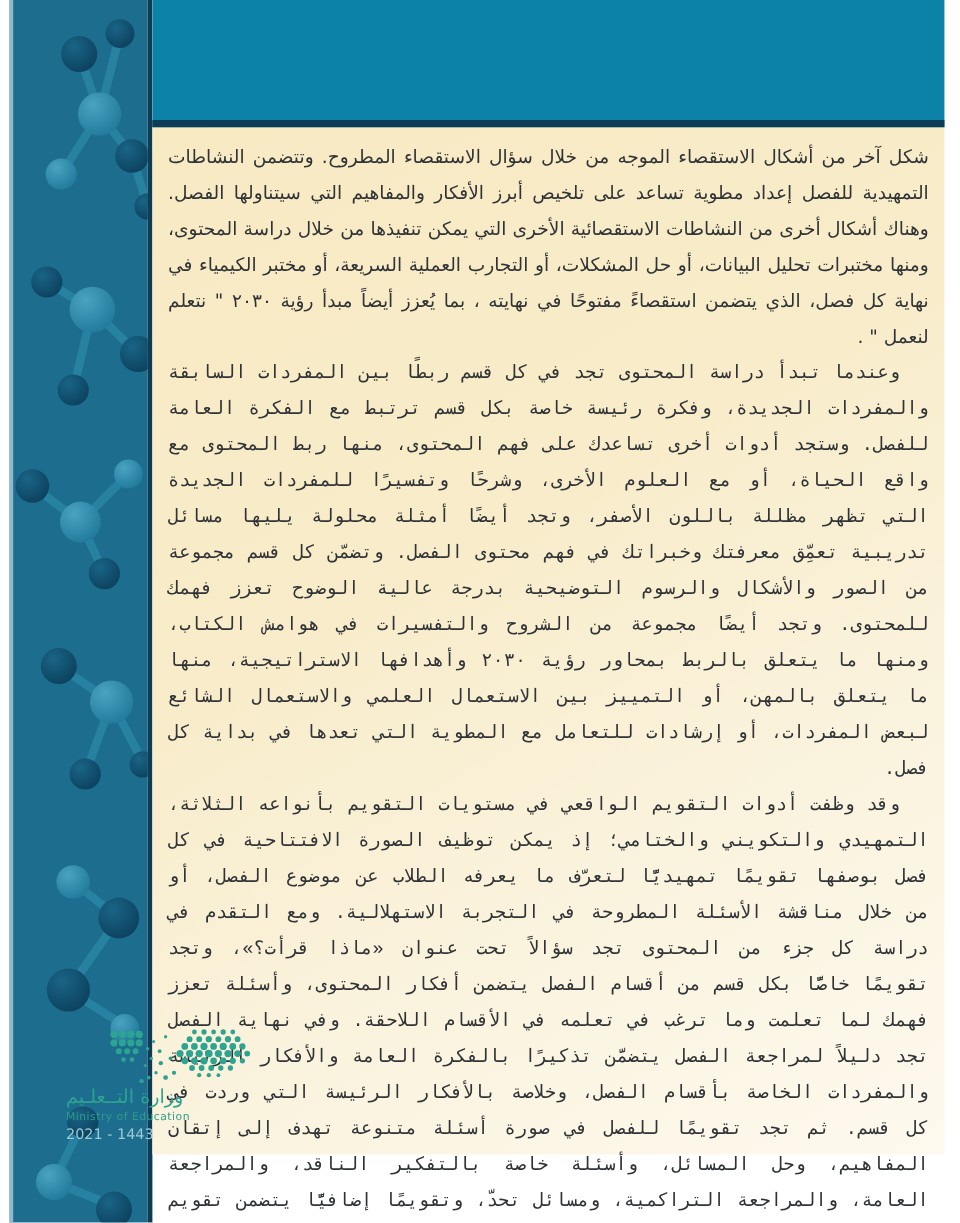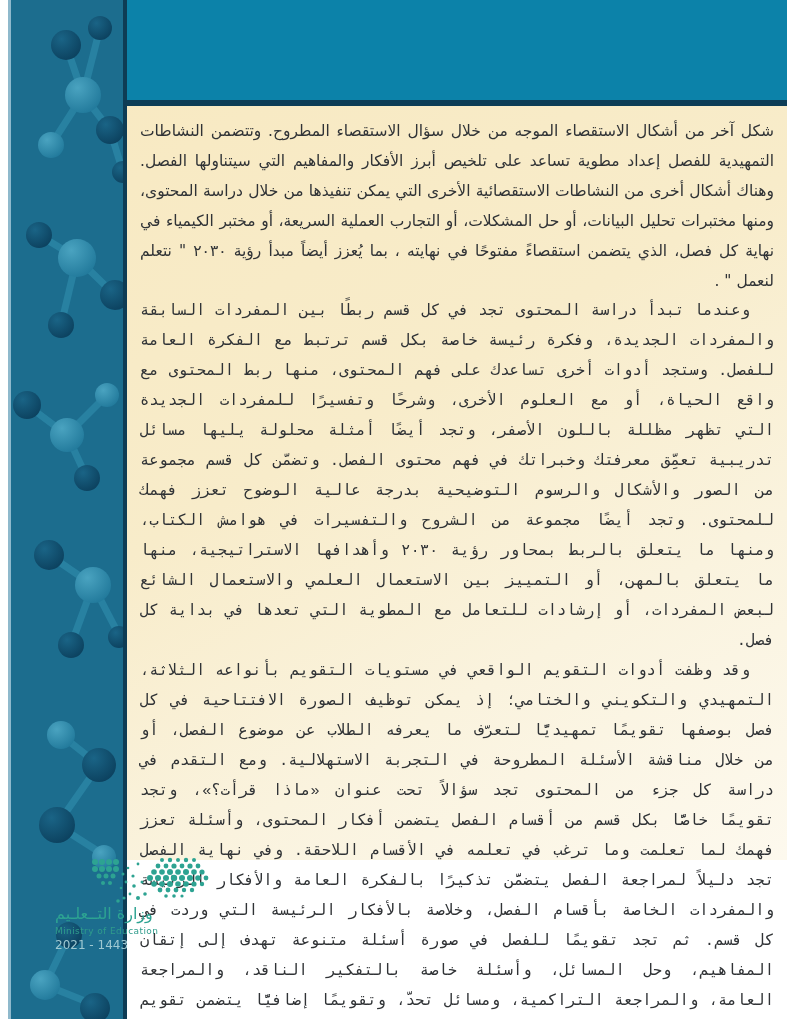--- a/index.html
+++ b/index.html
@@ -8,21 +8,21 @@
 
   
   .sidebar{position:absolute;left:8px;top:0;width:115px;height:1019px;
            background:#1c6d8e;border-left:3px solid #8fb9cc;box-sizing:border-box;overflow:hidden;}
   .sidebar svg{display:block;}
 
   
   .divider{position:absolute;left:123px;top:0;width:4px;height:1019px;background:#0e3c55;}
 
   
-  .paper{position:absolute;left:127px;top:0;width:660px;height:860px;
+  .paper{position:absolute;left:127px;top:0;width:660px;height:962px;
          background:linear-gradient(150deg,#f8e9c1 0%,#f8ecca 45%,#faf3de 72%,#fdf9ee 100%);}
 
   
   .band{position:absolute;left:0;right:0;top:0;height:100px;background:#0c82a9;
         border-bottom:6px solid #0d3d56;}
 
   
   .text-col{position:absolute;left:13px;right:13px;top:116px;
             direction:rtl;text-align:justify;text-justify:inter-word;
             font-size:15.5px;line-height:30px;color:#303336;}

